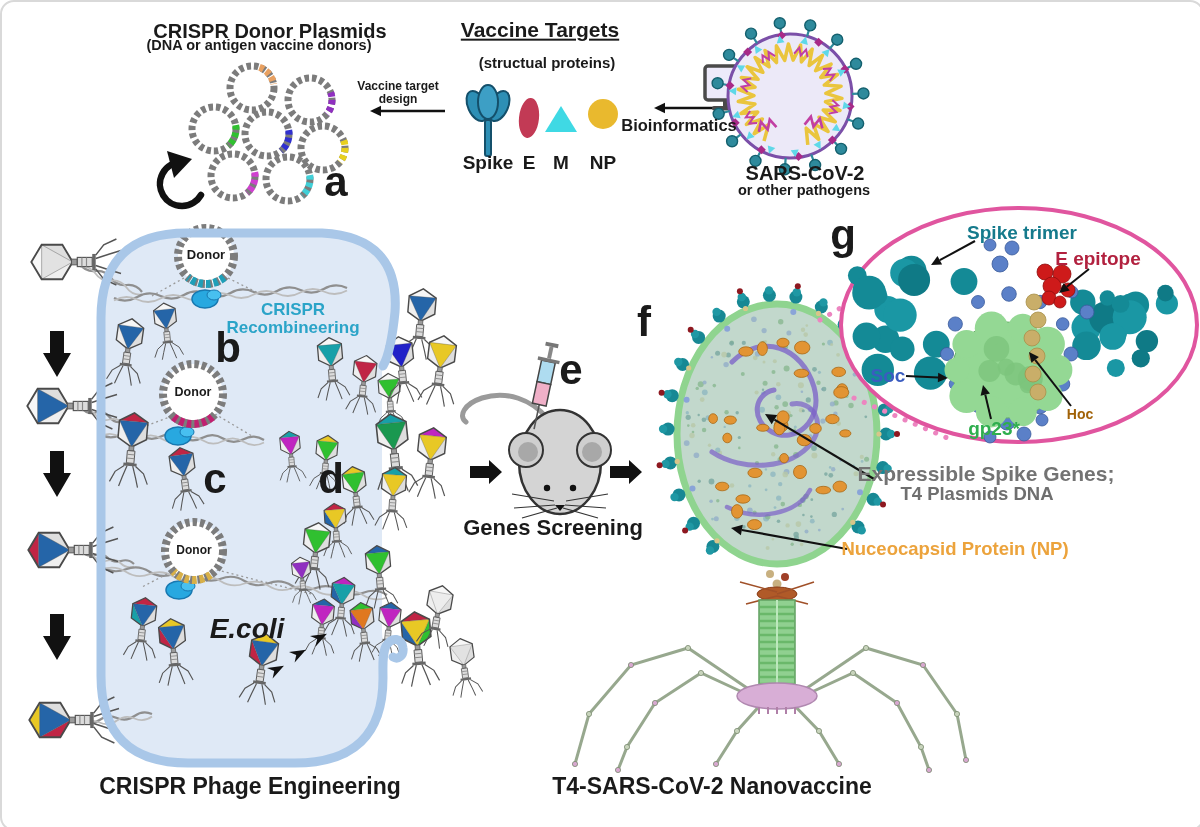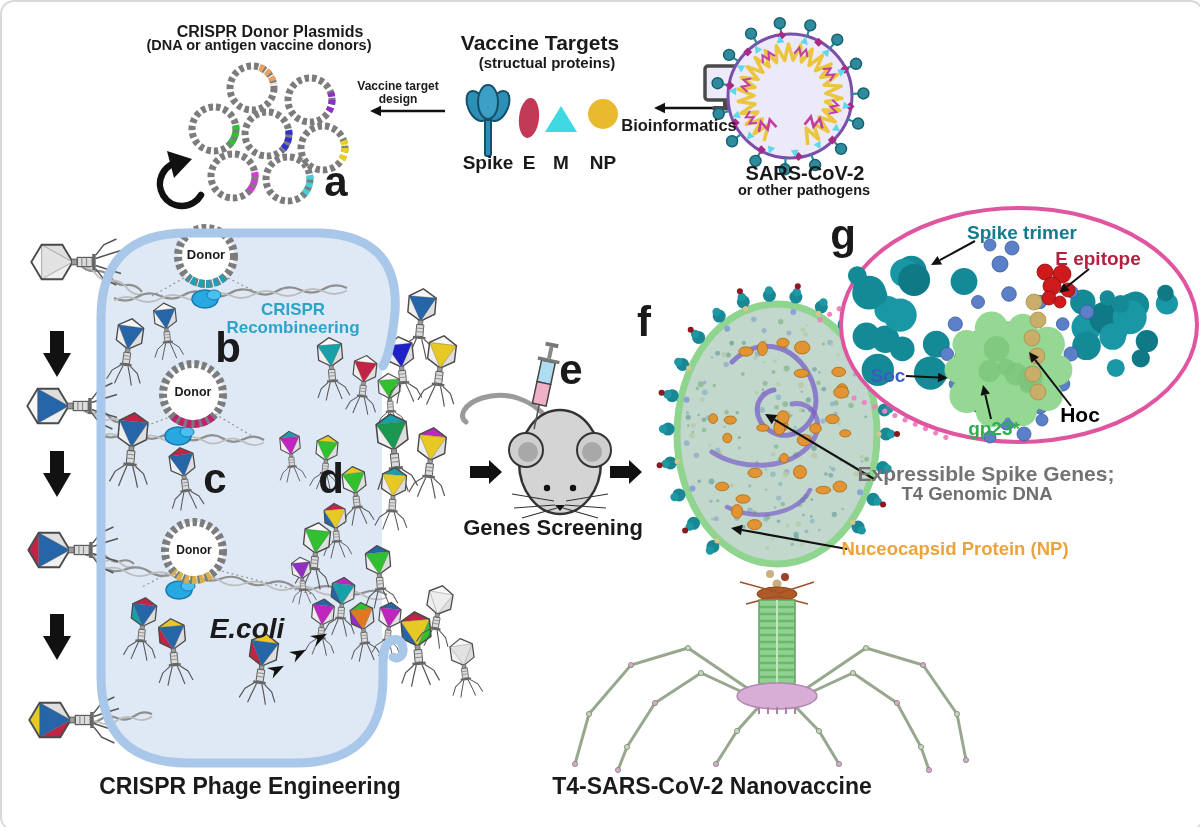--- a/index.html
+++ b/index.html
@@ -1159,29 +1159,29 @@
         <polygon points="1027,350 1036.9,354.9 1029.4,360.8" fill="#111"></polygon>
       </g>
   <g id="g-labelarrows">
         <line x1="872" y1="477" x2="772.4476834968735" y2="417.6339396999705" stroke="#111" stroke-width="2.2"></line>
         <polygon points="763,412 775.2,413.1 769.7,422.2" fill="#111"></polygon>
         <line x1="845" y1="547" x2="739.824058869655" y2="527.9595278988169" stroke="#111" stroke-width="2.2"></line>
         <polygon points="729,526 740.8,522.8 738.9,533.2" fill="#111"></polygon>
       </g>
 </svg>
 
-<div class="lbl" style="left:268px;top:30px;font-size:16px;text-align:center;">CRISPR Donor Plasmids</div>
+<div class="lbl" style="left:268px;top:30px;font-size:20px;text-align:center;">CRISPR Donor Plasmids</div>
 <div class="lbl" style="left:257px;top:44px;font-size:14.5px;">(DNA or antigen vaccine donors)</div>
 
 <div class="lbl" style="left:396px;top:91px;font-size:12px;">
   <span style="display:block">Vaccine target</span>
   <span style="display:block">design</span>
 </div>
 
-<div class="lbl" style="left:538px;top:41px;font-size:21px;">Vaccine Targets</div>
+<div class="lbl" style="left:538px;top:28px;font-size:21px;text-decoration:underline;">Vaccine Targets</div>
 <div class="lbl" style="left:545px;top:61px;font-size:15px;">(structual proteins)</div>
 <div class="lbl" style="left:486px;top:161px;font-size:19px;">Spike</div>
 <div class="lbl" style="left:527px;top:161px;font-size:19px;">E</div>
 <div class="lbl" style="left:559px;top:161px;font-size:19px;">M</div>
 <div class="lbl" style="left:601px;top:161px;font-size:19px;">NP</div>
 
 <div class="lbl" style="left:677px;top:124px;font-size:16.5px;">Bioinformatics</div>
 <div class="lbl" style="left:803px;top:172px;font-size:20px;">SARS-CoV-2</div>
 <div class="lbl" style="left:802px;top:189px;font-size:14.5px;">or other pathogens</div>
 
@@ -1201,22 +1201,22 @@
   <span style="display:block">CRISPR</span>
   <span style="display:block">Recombineering</span>
 </div>
 
 <div class="lbl it" style="left:245px;top:627px;font-size:28px;">E.coli</div>
 <div class="lbl" style="left:248px;top:784px;font-size:23px;">CRISPR Phage Engineering</div>
 <div class="lbl" style="left:551px;top:526px;font-size:22px;">Genes Screening</div>
 <div class="lbl" style="left:710px;top:784px;font-size:23px;">T4-SARS-CoV-2 Nanovaccine</div>
 
 <div class="lbl" style="left:984px;top:472px;font-size:21px;color:#737373;">Expressible Spike Genes;</div>
-<div class="lbl" style="left:975px;top:492px;font-size:18.5px;color:#6f6f6f;">T4 Genomic DNA</div>
+<div class="lbl" style="left:975px;top:492px;font-size:18.5px;color:#6f6f6f;">T4 Plasmids DNA</div>
 <div class="lbl" style="left:953px;top:547px;font-size:18.5px;color:#eca33c;">Nuceocapsid Protein (NP)</div>
 
 <div class="lbl" style="left:1020px;top:231px;font-size:19px;color:#157a8c;text-align:right;">Spike trimer</div>
 <div class="lbl" style="left:1096px;top:257px;font-size:19px;color:#b2213f;">E epitope</div>
 <div class="lbl" style="left:886px;top:374px;font-size:19px;color:#3a5cc0;text-align:right;">Soc</div>
 <div class="lbl" style="left:992px;top:427px;font-size:19px;color:#2fae4e;">gp23*</div>
-<div class="lbl" style="left:1078px;top:413px;font-size:21px;color:#000000;">Hoc</div>
+<div class="lbl" style="left:1078px;top:413px;font-size:14px;color:#a16207;">Hoc</div>
 
 </div>
 
 </body></html>

